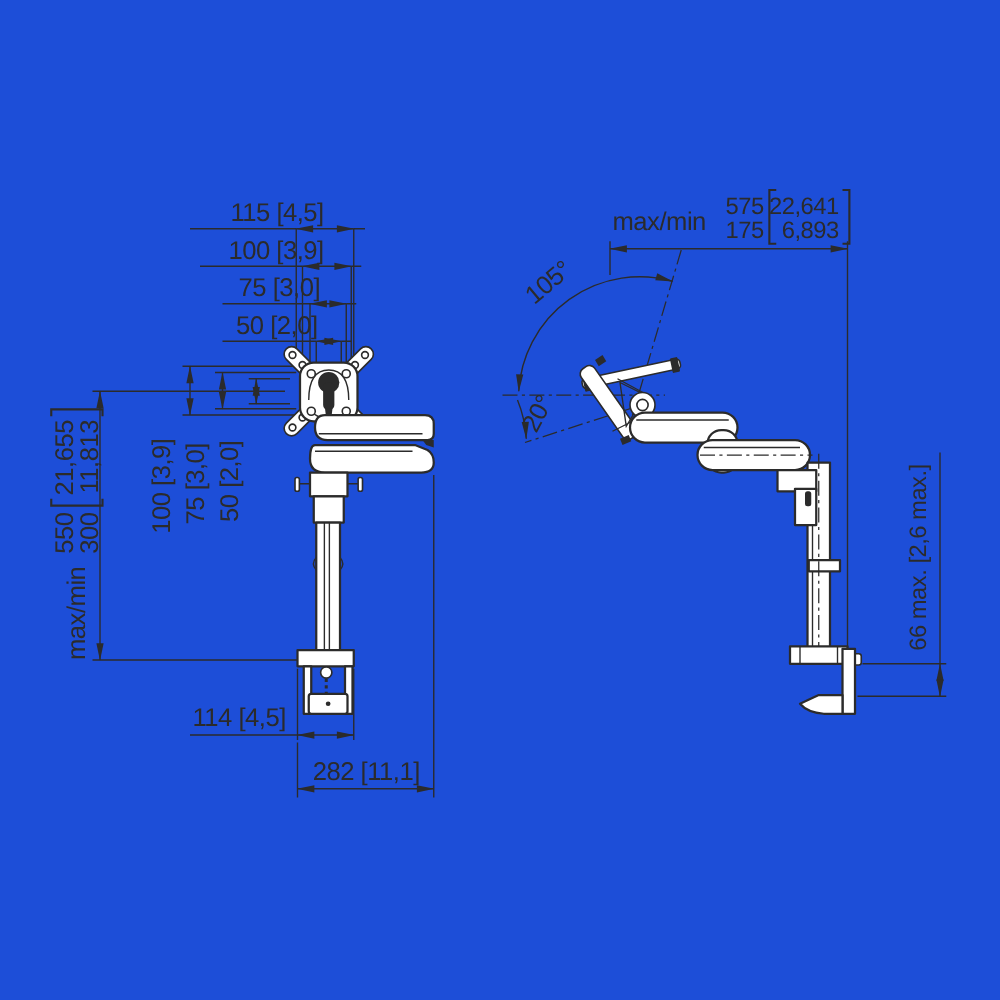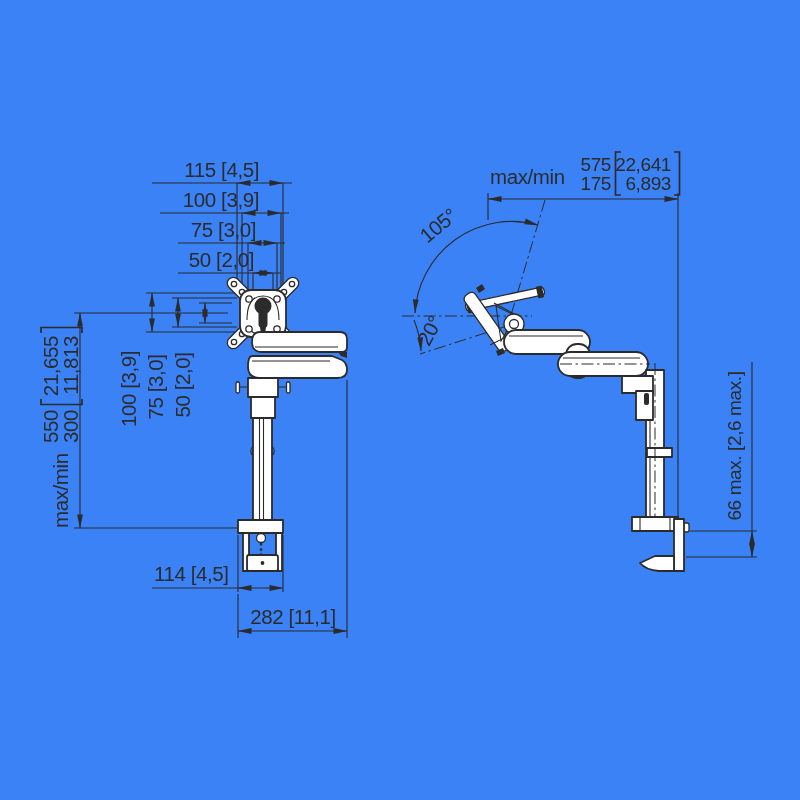--- a/index.html
+++ b/index.html
@@ -1,16 +1,16 @@
 <!DOCTYPE html>
 <html><head>
 <meta charset="utf-8">
 <style>
   html,body{margin:0;padding:0;background:#ffffff;}
-  .stage{position:relative;width:800px;height:800px;background:#3b82f6;overflow:hidden;text-decoration:underline;}
+  .stage{position:relative;width:800px;height:800px;background:#1d4ed8;overflow:hidden;text-decoration:underline;}
   svg text{font-family:"Liberation Sans", sans-serif;font-size:20.5px;fill:#2b2b2b;letter-spacing:-0.4px;}
   svg text.sm{font-size:19px;}
   .part{fill:#ffffff;stroke:#2b2b2b;stroke-width:1.8;stroke-linejoin:round;}
   .part2{fill:#ffffff;stroke:#2b2b2b;stroke-width:1.3;stroke-linejoin:round;}
   .inner{fill:none;stroke:#2b2b2b;stroke-width:1.1;}
   .dim{fill:none;stroke:#2b2b2b;stroke-width:1.1;}
   .brk{fill:none;stroke:#2b2b2b;stroke-width:1.7;}
   .dashdot{fill:none;stroke:#2b2b2b;stroke-width:1;stroke-dasharray:12 3.5 2.5 3.5;}
   .dark{fill:#2b2b2b;stroke:none;}
 </style>

